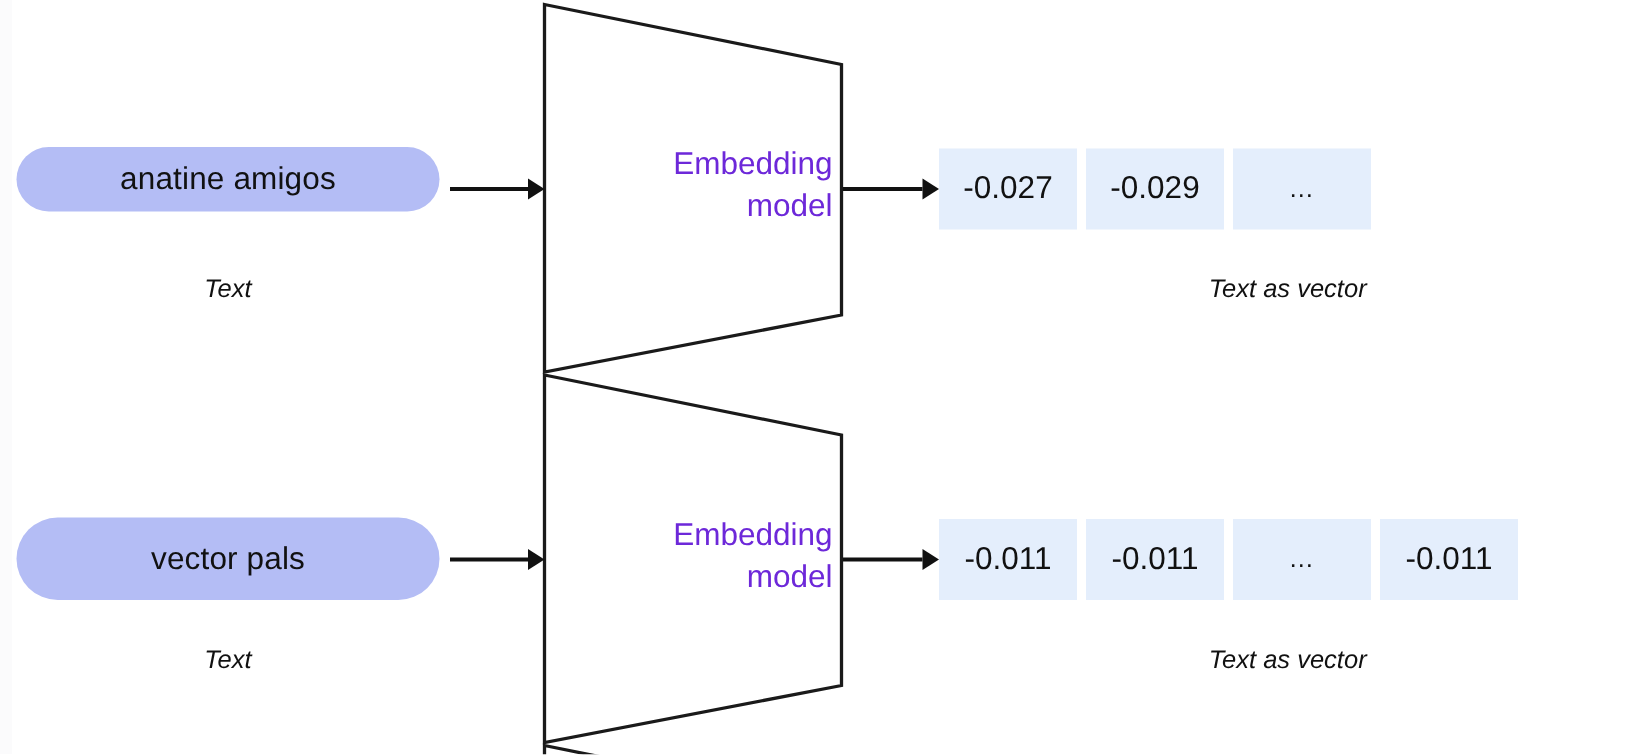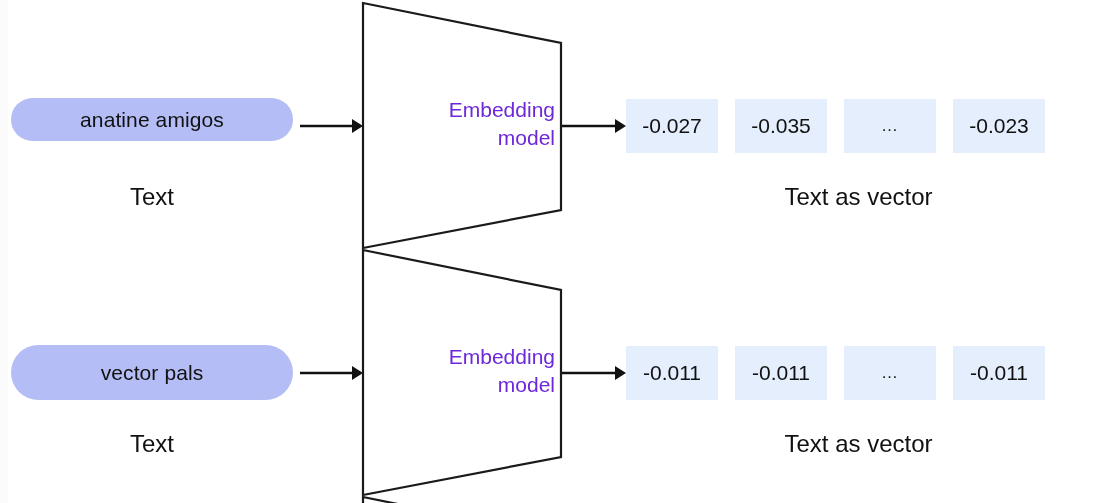--- a/index.html
+++ b/index.html
@@ -38,23 +38,24 @@
     color: #111111;
     white-space: nowrap;
   }
   #pill-1 { left: 11px; top: 98px;  width: 282px; height: 43px; }
   #pill-2 { left: 11px; top: 345px; width: 282px; height: 55px; }
 
   
   .caption {
     position: absolute;
     text-align: center;
-    font-size: 24px;
+    font-size: 17px;
     color: #111111;
     white-space: nowrap;
+    font-style: italic;
   }
   #cap-text-1   { left: 11px;  top: 183px; width: 282px; }
   #cap-text-2   { left: 11px;  top: 430px; width: 282px; }
   #cap-vector-1 { left: 626px; top: 183px; width: 465px; }
   #cap-vector-2 { left: 626px; top: 430px; width: 465px; }
 
   
   #shapes {
     position: absolute;
     left: 0;
@@ -84,21 +85,21 @@
     color: #6d28d9;
     white-space: nowrap;
   }
   #model-label-1 { left: 370px; top: 96px;  width: 185px; }
   #model-label-2 { left: 370px; top: 343px; width: 185px; }
 
   
   .vector-row {
     position: absolute;
     display: flex;
-    gap: 17px;
+    gap: 6px;
   }
   #vector-row-1 { left: 626px; top: 99px;  }
   #vector-row-2 { left: 626px; top: 346px; }
   .vcell {
     width: 92px;
     height: 54px;
     background: #e4eefc;
     display: flex;
     align-items: center;
     justify-content: center;
@@ -148,23 +149,22 @@
 
   <div class="caption" id="cap-text-1">Text</div>
 
   <div class="model-label" id="model-label-1">
     <div>Embedding</div>
     <div>model</div>
   </div>
 
   <div class="vector-row" id="vector-row-1">
     <div class="vcell">-0.027</div>
-    <div class="vcell">-0.035</div>
+    <div class="vcell">-0.029</div>
     <div class="vcell ellipsis">…</div>
-    <div class="vcell">-0.023</div>
   </div>
 
   <div class="caption" id="cap-vector-1">Text as vector</div>
 
   <div class="pill" id="pill-2">vector pals</div>
 
   <div class="caption" id="cap-text-2">Text</div>
 
   <div class="model-label" id="model-label-2">
     <div>Embedding</div>

